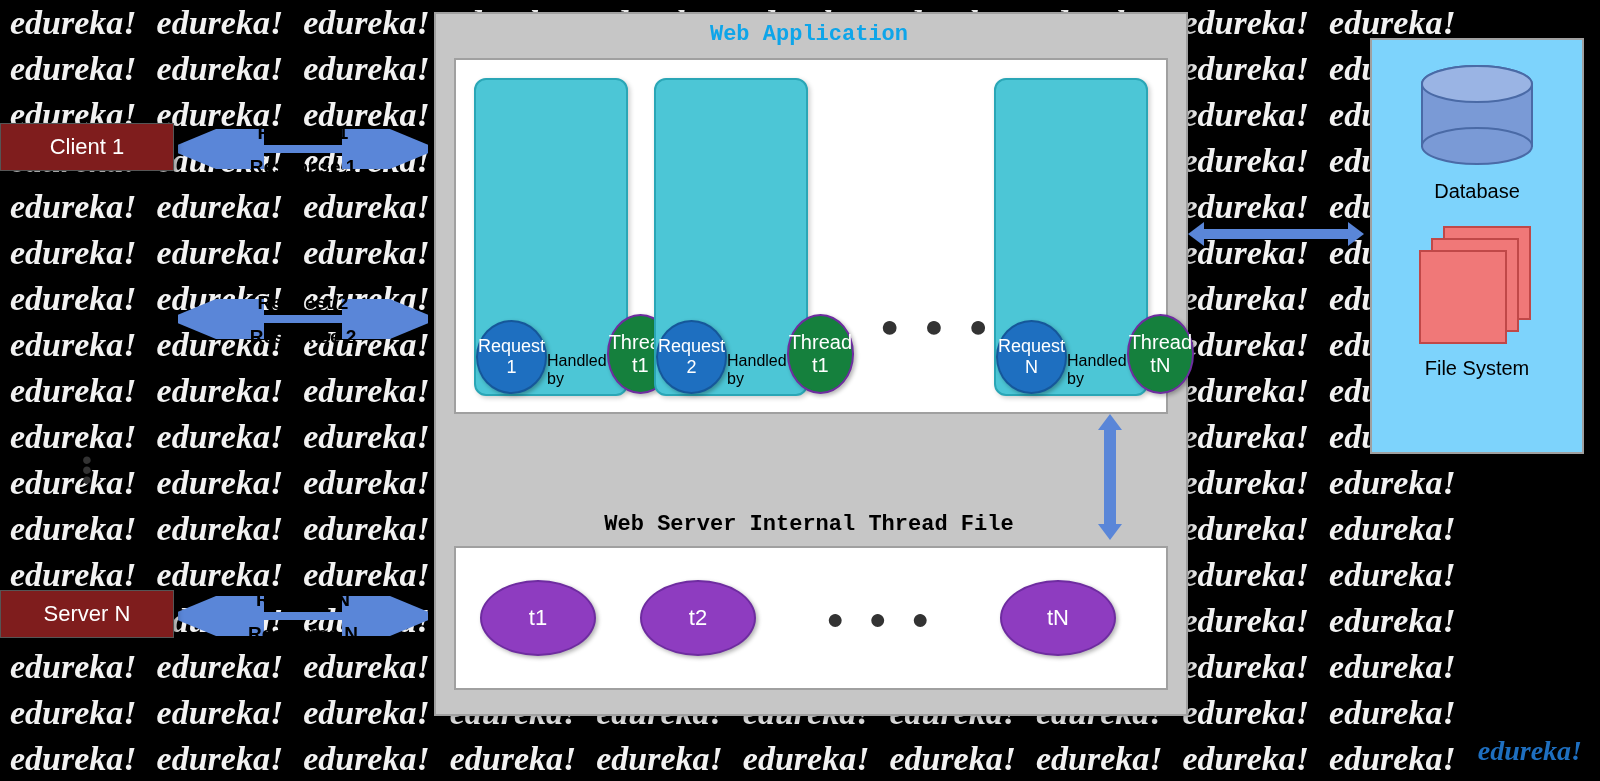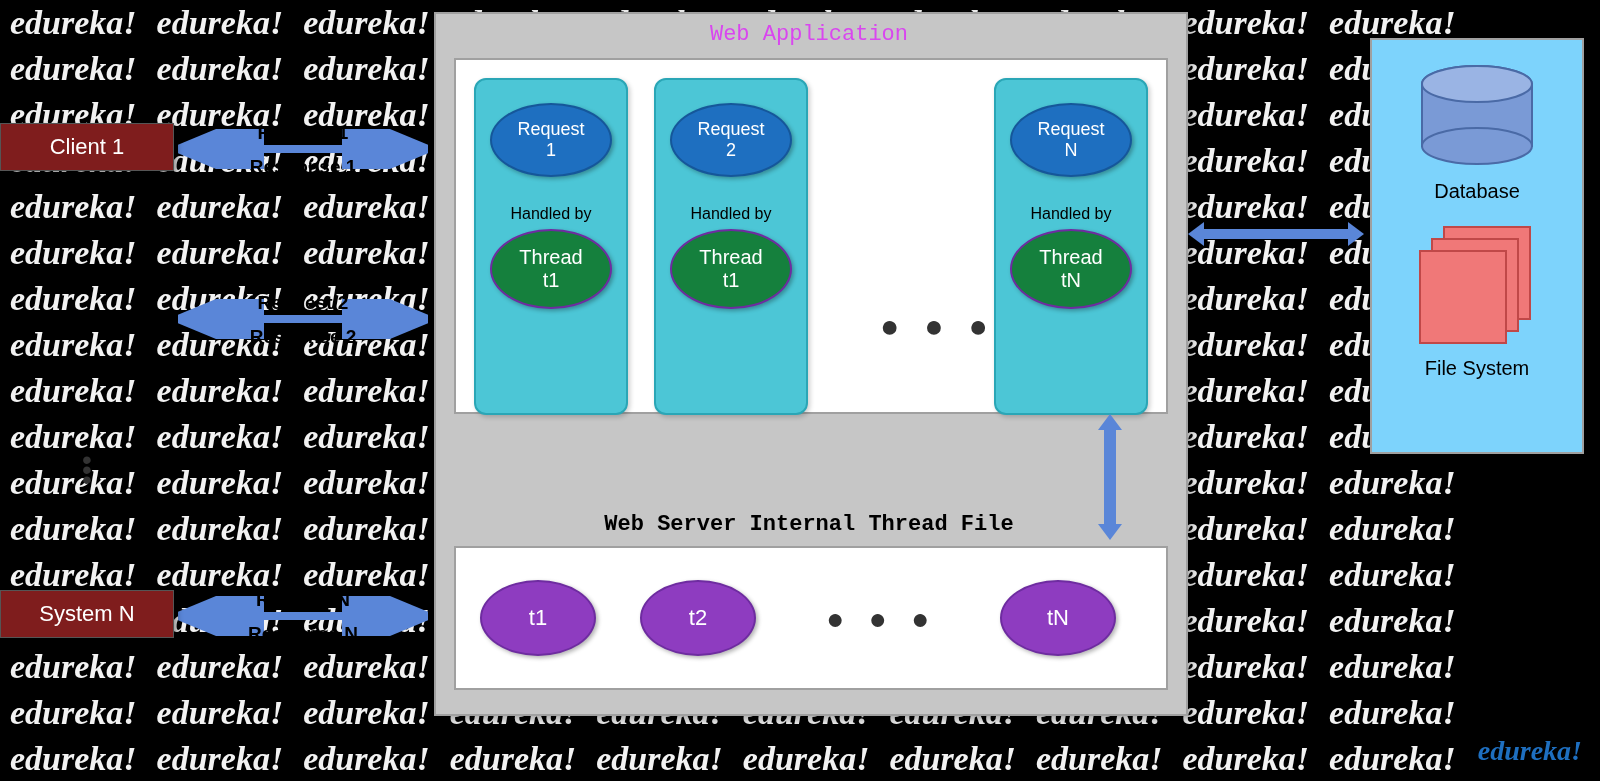--- a/index.html
+++ b/index.html
@@ -10,23 +10,23 @@
   .client-box{position:absolute;left:0;width:172px;height:46px;background:#7f1d1d;border:1px solid #555;color:#fff;font-size:22px;display:flex;align-items:center;justify-content:center;z-index:5;box-shadow:3px 3px 6px rgba(0,0,0,.4)}
   .client-vdots{position:absolute;left:82px;z-index:5;color:#333;font-size:28px;line-height:10px}
 
   .rr-arrow{position:absolute;z-index:4}
   .rr-label{position:absolute;z-index:6;font-size:19px;color:#000;font-weight:600;text-align:center;width:230px}
 
   .server-outer{position:absolute;left:434px;top:12px;width:750px;height:700px;background:#c6c6c6;border:2px solid #a0a0a0;z-index:3;box-shadow:4px 4px 8px rgba(0,0,0,.3)}
   .server-label{position:absolute;left:434px;top:750px;width:750px;text-align:center;font-family:'Courier New',monospace;font-size:22px;z-index:6;color:#000;font-weight:600}
 
   .webapp{position:absolute;left:454px;top:58px;width:710px;height:352px;background:#fff;border:2px solid #a0a0a0;z-index:4}
-  .webapp-title{position:absolute;left:454px;top:22px;width:710px;text-align:center;font-family:'Courier New',monospace;font-size:22px;z-index:5;color:#d946ef;font-weight:400}
-
-  .handler{position:absolute;top:78px;width:150px;height:310px;background:#4cc6d6;border:2px solid #2aa6b6;border-radius:12px;z-index:5;display:flex;flex-direction:column;align-items:center;padding-top:23px;box-shadow:2px 2px 5px rgba(0,0,0,.2)}
+  .webapp-title{position:absolute;left:454px;top:22px;width:710px;text-align:center;font-family:'Courier New',monospace;font-size:22px;z-index:5;color:#0ea5e9;font-weight:700}
+
+  .handler{position:absolute;top:78px;width:150px;height:310px;background:#4cc6d6;border:2px solid #2aa6b6;border-radius:12px;z-index:5;display:flex;flex-direction:row;align-items:flex-end;padding-top:4px;box-shadow:2px 2px 5px rgba(0,0,0,.2)}
   .req-ell{width:118px;height:70px;border-radius:50%;background:#1e6fc0;color:#fff;font-size:18px;display:flex;flex-direction:column;align-items:center;justify-content:center;border:2px solid #15579a;box-shadow:2px 2px 4px rgba(0,0,0,.3)}
   .hand-lbl{margin-top:28px;margin-bottom:6px;font-size:16px;color:#000}
   .thr-ell{width:118px;height:76px;border-radius:50%;background:#15803d;color:#fff;font-size:20px;display:flex;flex-direction:column;align-items:center;justify-content:center;border:2px solid #6e2ca0;box-shadow:2px 2px 4px rgba(0,0,0,.3)}
   .app-dots{position:absolute;top:308px;left:880px;font-size:32px;letter-spacing:8px;z-index:5;color:#333;font-weight:900}
 
   .pool{position:absolute;left:454px;top:546px;width:710px;height:140px;background:#fff;border:2px solid #a0a0a0;z-index:4;display:flex;align-items:center}
   .pool-title{position:absolute;left:454px;top:512px;width:710px;text-align:center;font-family:'Courier New',monospace;font-size:22px;z-index:5;color:#000;font-weight:600}
   .pool-ell{width:112px;height:72px;border-radius:50%;background:#8e3cc0;color:#fff;font-size:22px;display:flex;align-items:center;justify-content:center;border:2px solid #6e2ca0;position:absolute;box-shadow:2px 2px 4px rgba(0,0,0,.3)}
   .pool-dots{position:absolute;font-size:30px;letter-spacing:8px;color:#333;font-weight:900}
 
@@ -215,21 +215,21 @@
       <span>edureka!</span>
       <span>edureka!</span>
       <span>edureka!</span>
     </div>
 
   <div class="client-box" style="top:123px">
       <span>Client 1</span>
     </div>
   <div class="client-vdots" style="top:455px">•<br>•<br>•</div>
   <div class="client-box" style="top:590px">
-      <span>System N</span>
+      <span>Server N</span>
     </div>
 
   <svg class="rr-arrow" style="left:178px;top:129px" width="250" height="40">
     <defs>
         <marker id="ah" markerWidth="12" markerHeight="10" refX="10" refY="5" orient="auto">
           <path d="M0,0 L12,5 L0,10 z" fill="#5a86d8"></path>
         </marker>
     <marker id="ahR" markerWidth="12" markerHeight="10" refX="2" refY="5" orient="auto">
           <path d="M12,0 L0,5 L12,10 z" fill="#5a86d8"></path>
         </marker>

